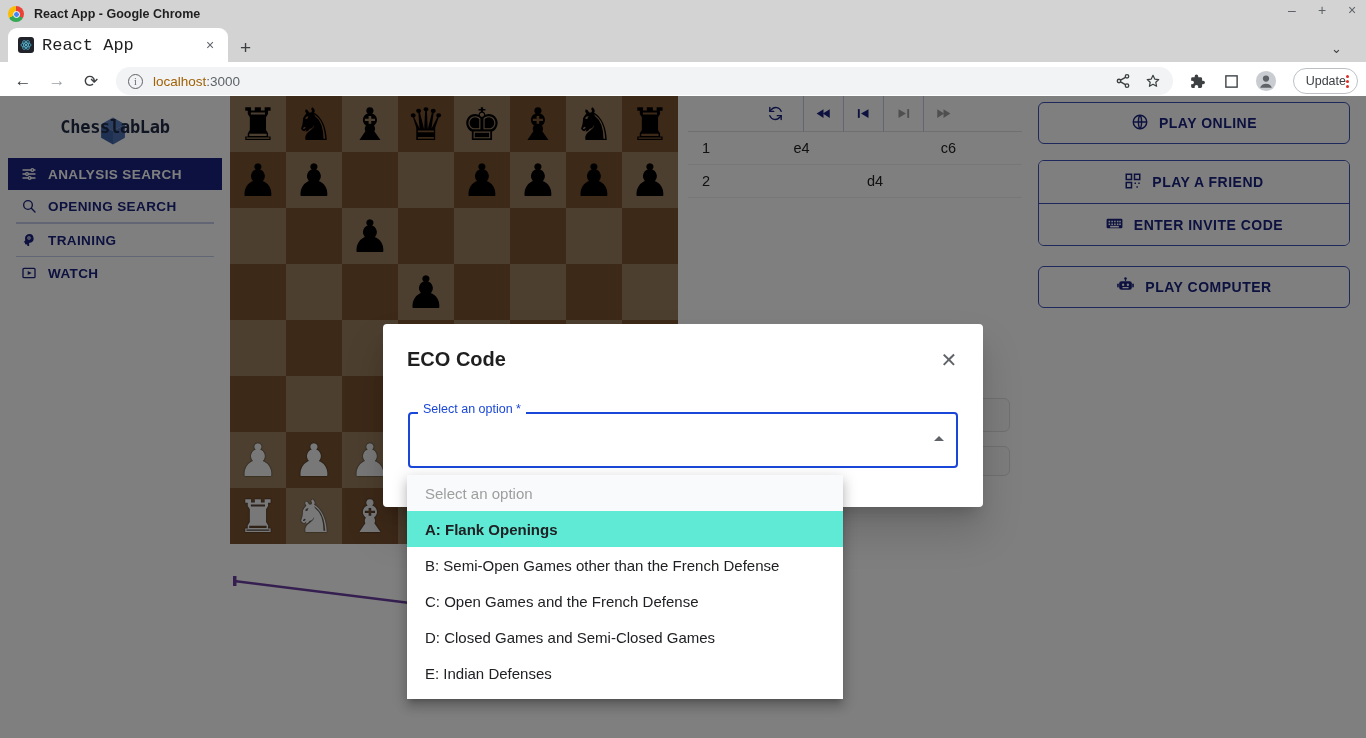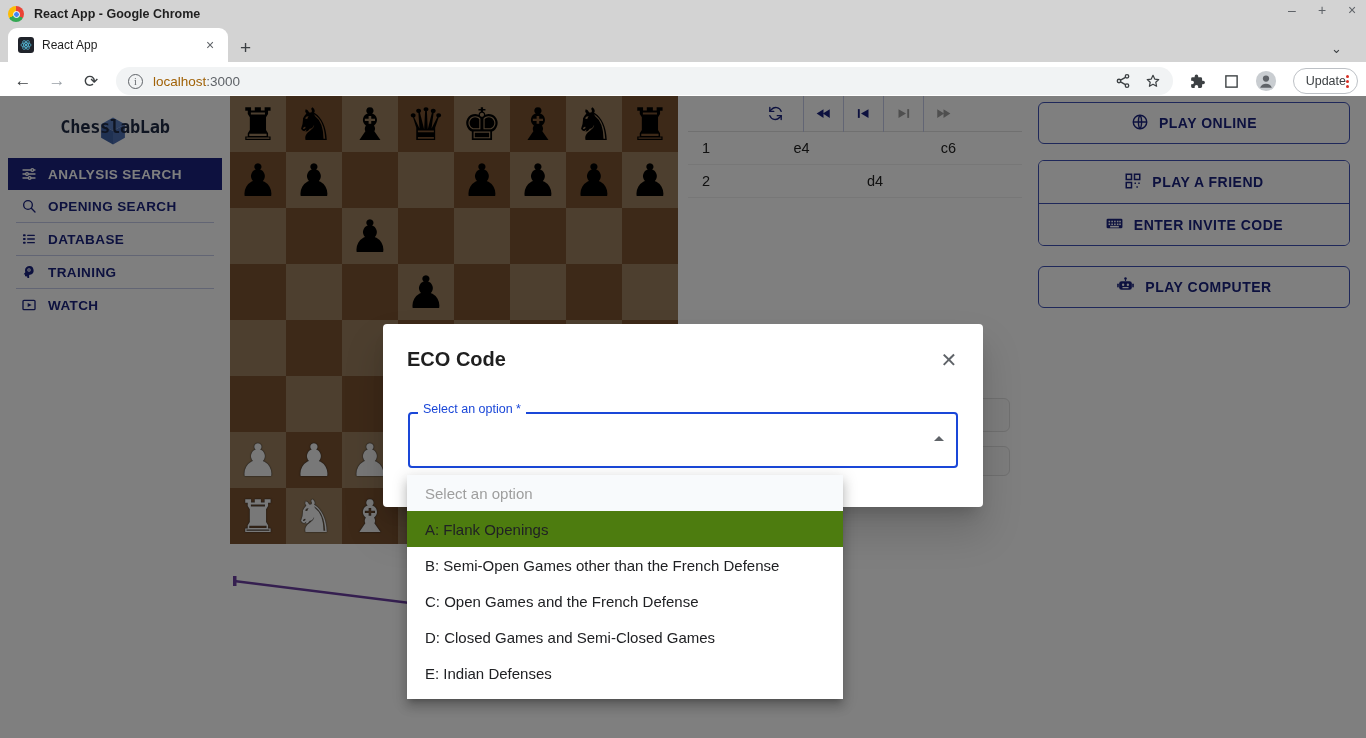--- a/index.html
+++ b/index.html
@@ -27,21 +27,21 @@
   .wc { width: 16px; height: 16px; color: #5f6368; font-size: 14px; line-height: 16px; text-align: center; }
 
   .tabstrip { height: 34px; background: #d3d3d3; display: flex; align-items: flex-end; padding-left: 8px; position: relative; }
   .tab {
     width: 220px; height: 34px; background: #fff; border-radius: 9px 9px 0 0;
     display: flex; align-items: center; padding: 0 10px; gap: 8px; position: relative;
   }
   .tab-favicon { width: 16px; height: 16px; border-radius: 3px; background: #20232a;
     display: flex; align-items: center; justify-content: center; flex: none; }
   .tab-favicon svg { display:block; }
-  .tab-title { font-size: 12px; color: #1f1f1f; flex: 1; white-space: nowrap; overflow: hidden; }
+  .tab-title { font-size: 17px; color: #1f1f1f; flex: 1; white-space: nowrap; overflow: hidden; font-family: Liberation Mono, monospace; }
   .tab-close { font-size: 14px; color: #5f6368; width: 16px; text-align: center; }
   .newtab { font-size: 19px; color: #3c4043; margin-left: 12px; margin-bottom: 5px; line-height: 1; }
   .tablist-chev { position: absolute; right: 24px; bottom: 6px; font-size: 13px; color: #3c4043; }
 
   .toolbar { height: 38px; background: #fff; display: flex; align-items: center; padding: 0 8px; gap: 4px; }
   .nav-btn { width: 30px; height: 30px; display: flex; align-items: center; justify-content: center;
     font-size: 17px; color: #3c4043; border-radius: 50%; }
   .nav-btn.dim { color: #9aa0a6; }
   .omnibox {
     flex: 1; height: 28px; background: #f1f3f4; border-radius: 14px;
@@ -144,21 +144,21 @@
     border-left: 5px solid transparent; border-right: 5px solid transparent; border-bottom: 5px solid #5f6368; }
 
   
   .dropdown {
     position: absolute; left: 407px; top: 379px; width: 436px; height: 224px;
     background: #fff; z-index: 70;
     box-shadow: 0 5px 5px -3px rgba(0,0,0,.2), 0 8px 10px 1px rgba(0,0,0,.14), 0 3px 14px 2px rgba(0,0,0,.12);
   }
   .dd-item { height: 36px; display: flex; align-items: center; padding: 0 18px; font-size: 15px; color: #202124; }
   .dd-item.placeholder { color: #9e9e9e; background: #f8fafc; }
-  .dd-item.highlight { background: #4d7c0f; }
+  .dd-item.highlight { background: #5eead4; font-weight: bold; }
 </style>
 </head>
 <body>
 
 <div class="browser">
 
   <div class="titlebar">
     <div class="chrome-logo"></div>
     <div class="win-title">React App - Google Chrome</div>
     <div class="win-controls">
@@ -266,33 +266,20 @@
           <span class="ni">
             <svg width="16" height="16" viewBox="0 0 24 24" fill="none" stroke="#1a237e" stroke-width="2" stroke-linecap="round">
               <circle cx="10.5" cy="10.5" r="6.5"></circle>
                 <path d="M15.5 15.5L21 21"></path>
             </svg>
           </span>
           <span>OPENING SEARCH</span>
         </div>
         <div class="nav-sep"></div>
 
-        <div class="nav-item">
-          <span class="ni">
-            <svg width="16" height="16" viewBox="0 0 24 24" fill="#1a237e">
-              <rect x="3" y="5" width="4" height="3" rx="1"></rect>
-                <rect x="9" y="5.5" width="12" height="2" rx="1"></rect>
-              <rect x="3" y="10.5" width="4" height="3" rx="1"></rect>
-                <rect x="9" y="11" width="12" height="2" rx="1"></rect>
-              <rect x="3" y="16" width="4" height="3" rx="1"></rect>
-                <rect x="9" y="16.5" width="12" height="2" rx="1"></rect>
-            </svg>
-          </span>
-          <span>DATABASE</span>
-        </div>
         <div class="nav-sep"></div>
 
         <div class="nav-item">
           <span class="ni">
             <svg width="16" height="16" viewBox="0 0 24 24" fill="#1a237e">
               <path d="M13 3c-4 0-7 2.8-7 6.3 0 1.3.4 2.2.4 3L4 15.2l1.9.7.2 2.6 3.2.3.3 2.2h2.6v-4c0-.7.4-1 1-1 2.7 0 5.8-2 5.8-5.6C19 5.9 16.7 3 13 3z"></path>
               <circle cx="12" cy="9" r="2.6" fill="#fff"></circle>
                 <circle cx="12" cy="9" r="1.1"></circle>
             </svg>
           </span>

